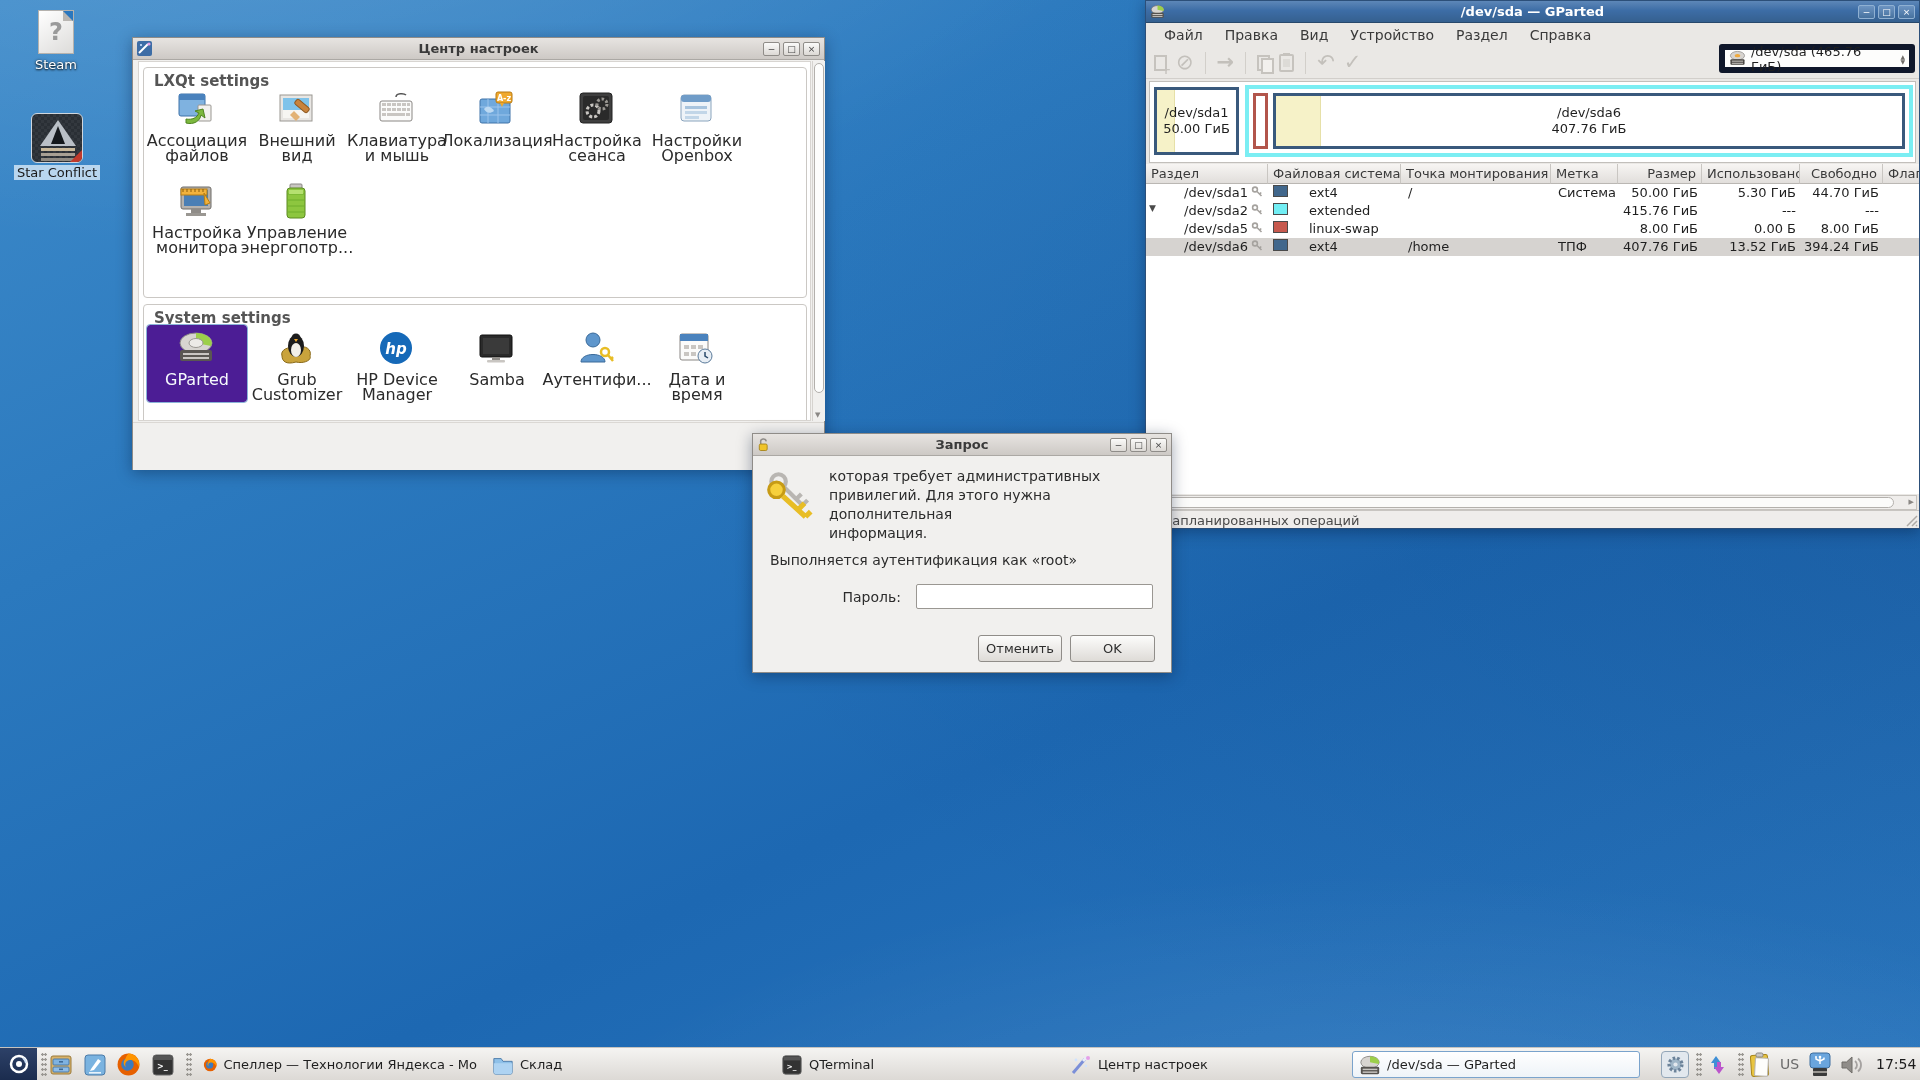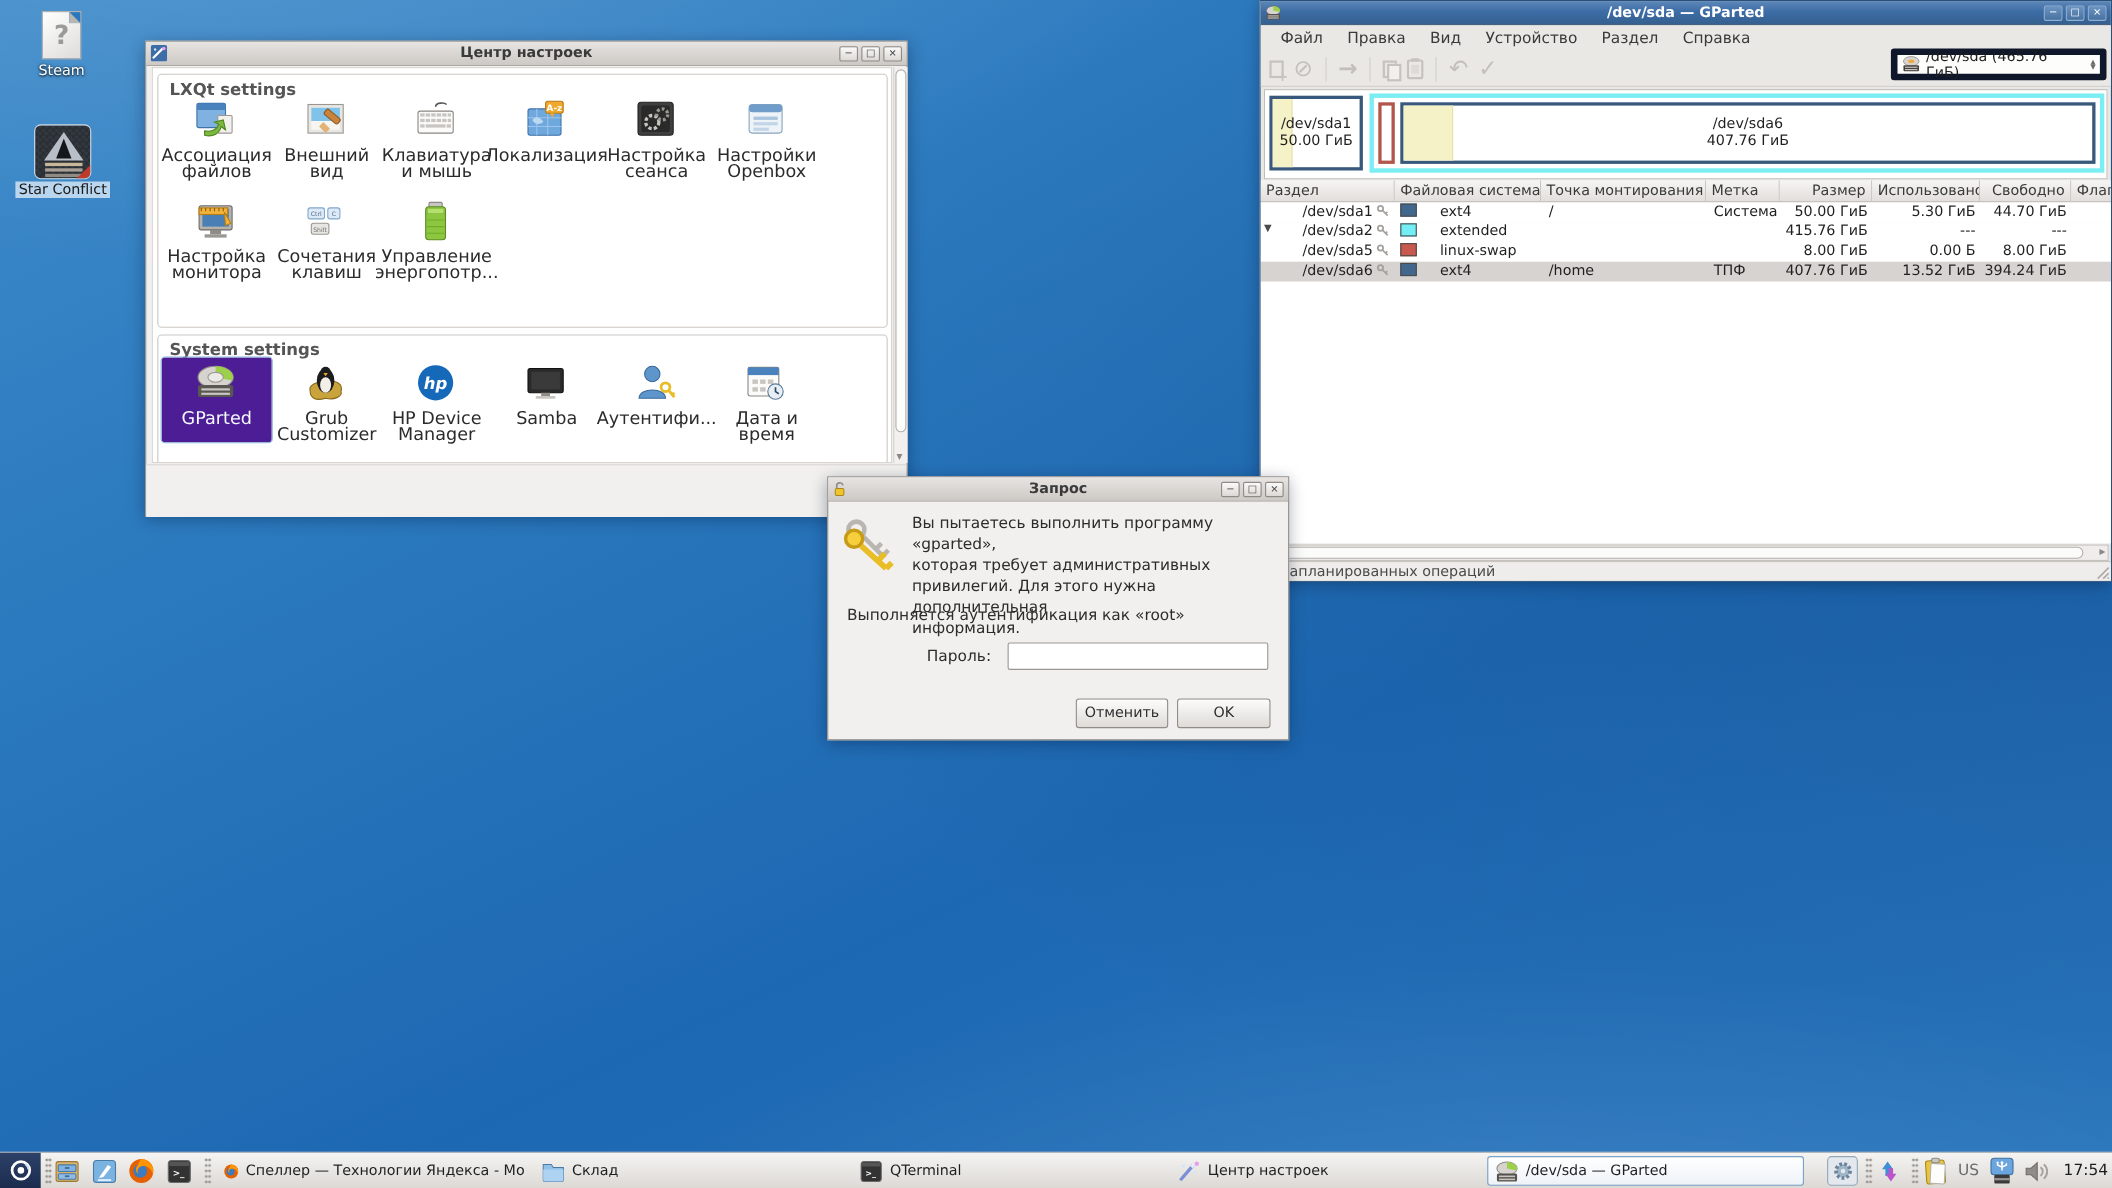--- a/index.html
+++ b/index.html
@@ -207,33 +207,20 @@
                 <rect x="5" y="8" width="26" height="6" fill="#f2b23c" stroke="#b87f14"></rect>
                 <path d="M7 8 v3 M11 8 v3 M15 8 v3 M19 8 v3 M23 8 v3 M27 8 v3" stroke="#8a5c0a"></path>
                 <path d="M28 12 l6 10 -5 2 Z" fill="#f2b23c" stroke="#b87f14"></path>
               </svg>
             </div>
           <span class="tlbl">Настройка монитора</span>
         </div>
         <div class="tile">
           <div class="ticn">
               <svg width="40" height="40" viewBox="0 0 40 40">
-                <rect x="4" y="8" width="15" height="10" rx="2" fill="#ddeaf6" stroke="#7fa8cc"></rect>
-                <text x="11.5" y="15.5" font-size="5.5" text-anchor="middle" fill="#4a6a8a">Ctrl</text>
-                <rect x="22" y="8" width="11" height="10" rx="2" fill="#ddeaf6" stroke="#7fa8cc"></rect>
-                <text x="27.5" y="15.5" font-size="5.5" text-anchor="middle" fill="#4a6a8a">C</text>
-                <rect x="7" y="22" width="16" height="10" rx="2" fill="#e8e6e3" stroke="#9a9792"></rect>
-                <text x="15" y="29.5" font-size="5.5" text-anchor="middle" fill="#6a6a6a">Shift</text>
-              </svg>
-            </div>
-          <span class="tlbl">Сочетания клавиш</span>
-        </div>
-        <div class="tile">
-          <div class="ticn">
-              <svg width="40" height="40" viewBox="0 0 40 40">
                 <rect x="14" y="3" width="12" height="5" rx="1" fill="#c9c6c2" stroke="#8a8784"></rect>
                 <rect x="11" y="7" width="18" height="30" rx="3" fill="#8dc63f" stroke="#5a8a20"></rect>
                 <path d="M12 13 h16 M12 19 h16 M12 25 h16 M12 31 h16" stroke="#6fae2c"></path>
                 <rect x="13" y="9" width="14" height="4" fill="#b5e070"></rect>
               </svg>
             </div>
           <span class="tlbl">Управление энергопотр...</span>
         </div>
       </div>
     </div>
@@ -493,21 +480,20 @@
   </div>
   <svg width="56" height="56" viewBox="0 0 54 54" style="position:absolute;left:10px;top:34px">
     <g stroke="#b9b6b2" stroke-width="4" fill="none">
         <circle cx="15" cy="13" r="7"></circle>
         <path d="M20 18 L38 36 M32 30 l5-5 M38 36 l5-5"></path>
       </g>
     <circle cx="13" cy="21" r="7.5" fill="#f6d03c" stroke="#c79b15" stroke-width="3"></circle>
     <path d="M19 27 L41 47 M34 40 l6-6 M41 47 l5-5" stroke="#e8bd25" stroke-width="5" fill="none"></path>
   </svg>
   <div class="abs" style="left:76px;top:33px;width:338px;font-size:14px;line-height:19px;color:#2c2c2c">
-    <div>Вы пытаетесь выполнить программу «gparted»,</div>
     <div>которая требует административных</div>
     <div>привилегий. Для этого нужна дополнительная</div>
     <div>информация.</div>
   </div>
   <div class="abs" style="left:17px;top:118px;font-size:14px;color:#2c2c2c">Выполняется аутентификация как «root»</div>
   <div class="abs" style="left:16px;top:155px;width:132px;text-align:right;font-size:14px;color:#2c2c2c">Пароль:</div>
   <input class="abs" style="left: 163px; top: 150px; width: 237px; height: 25px; border: 1px solid rgb(154, 151, 146); border-radius: 2px; background: rgb(255, 255, 255); padding: 0px 5px; font: 13px &quot;DejaVu Sans&quot;, sans-serif;" value="">
   <div class="btn abs" style="left:225px;top:201px;width:84px;height:27px">Отменить</div>
   <div class="btn abs" style="left:317px;top:201px;width:85px;height:27px">OK</div>
 </div>

